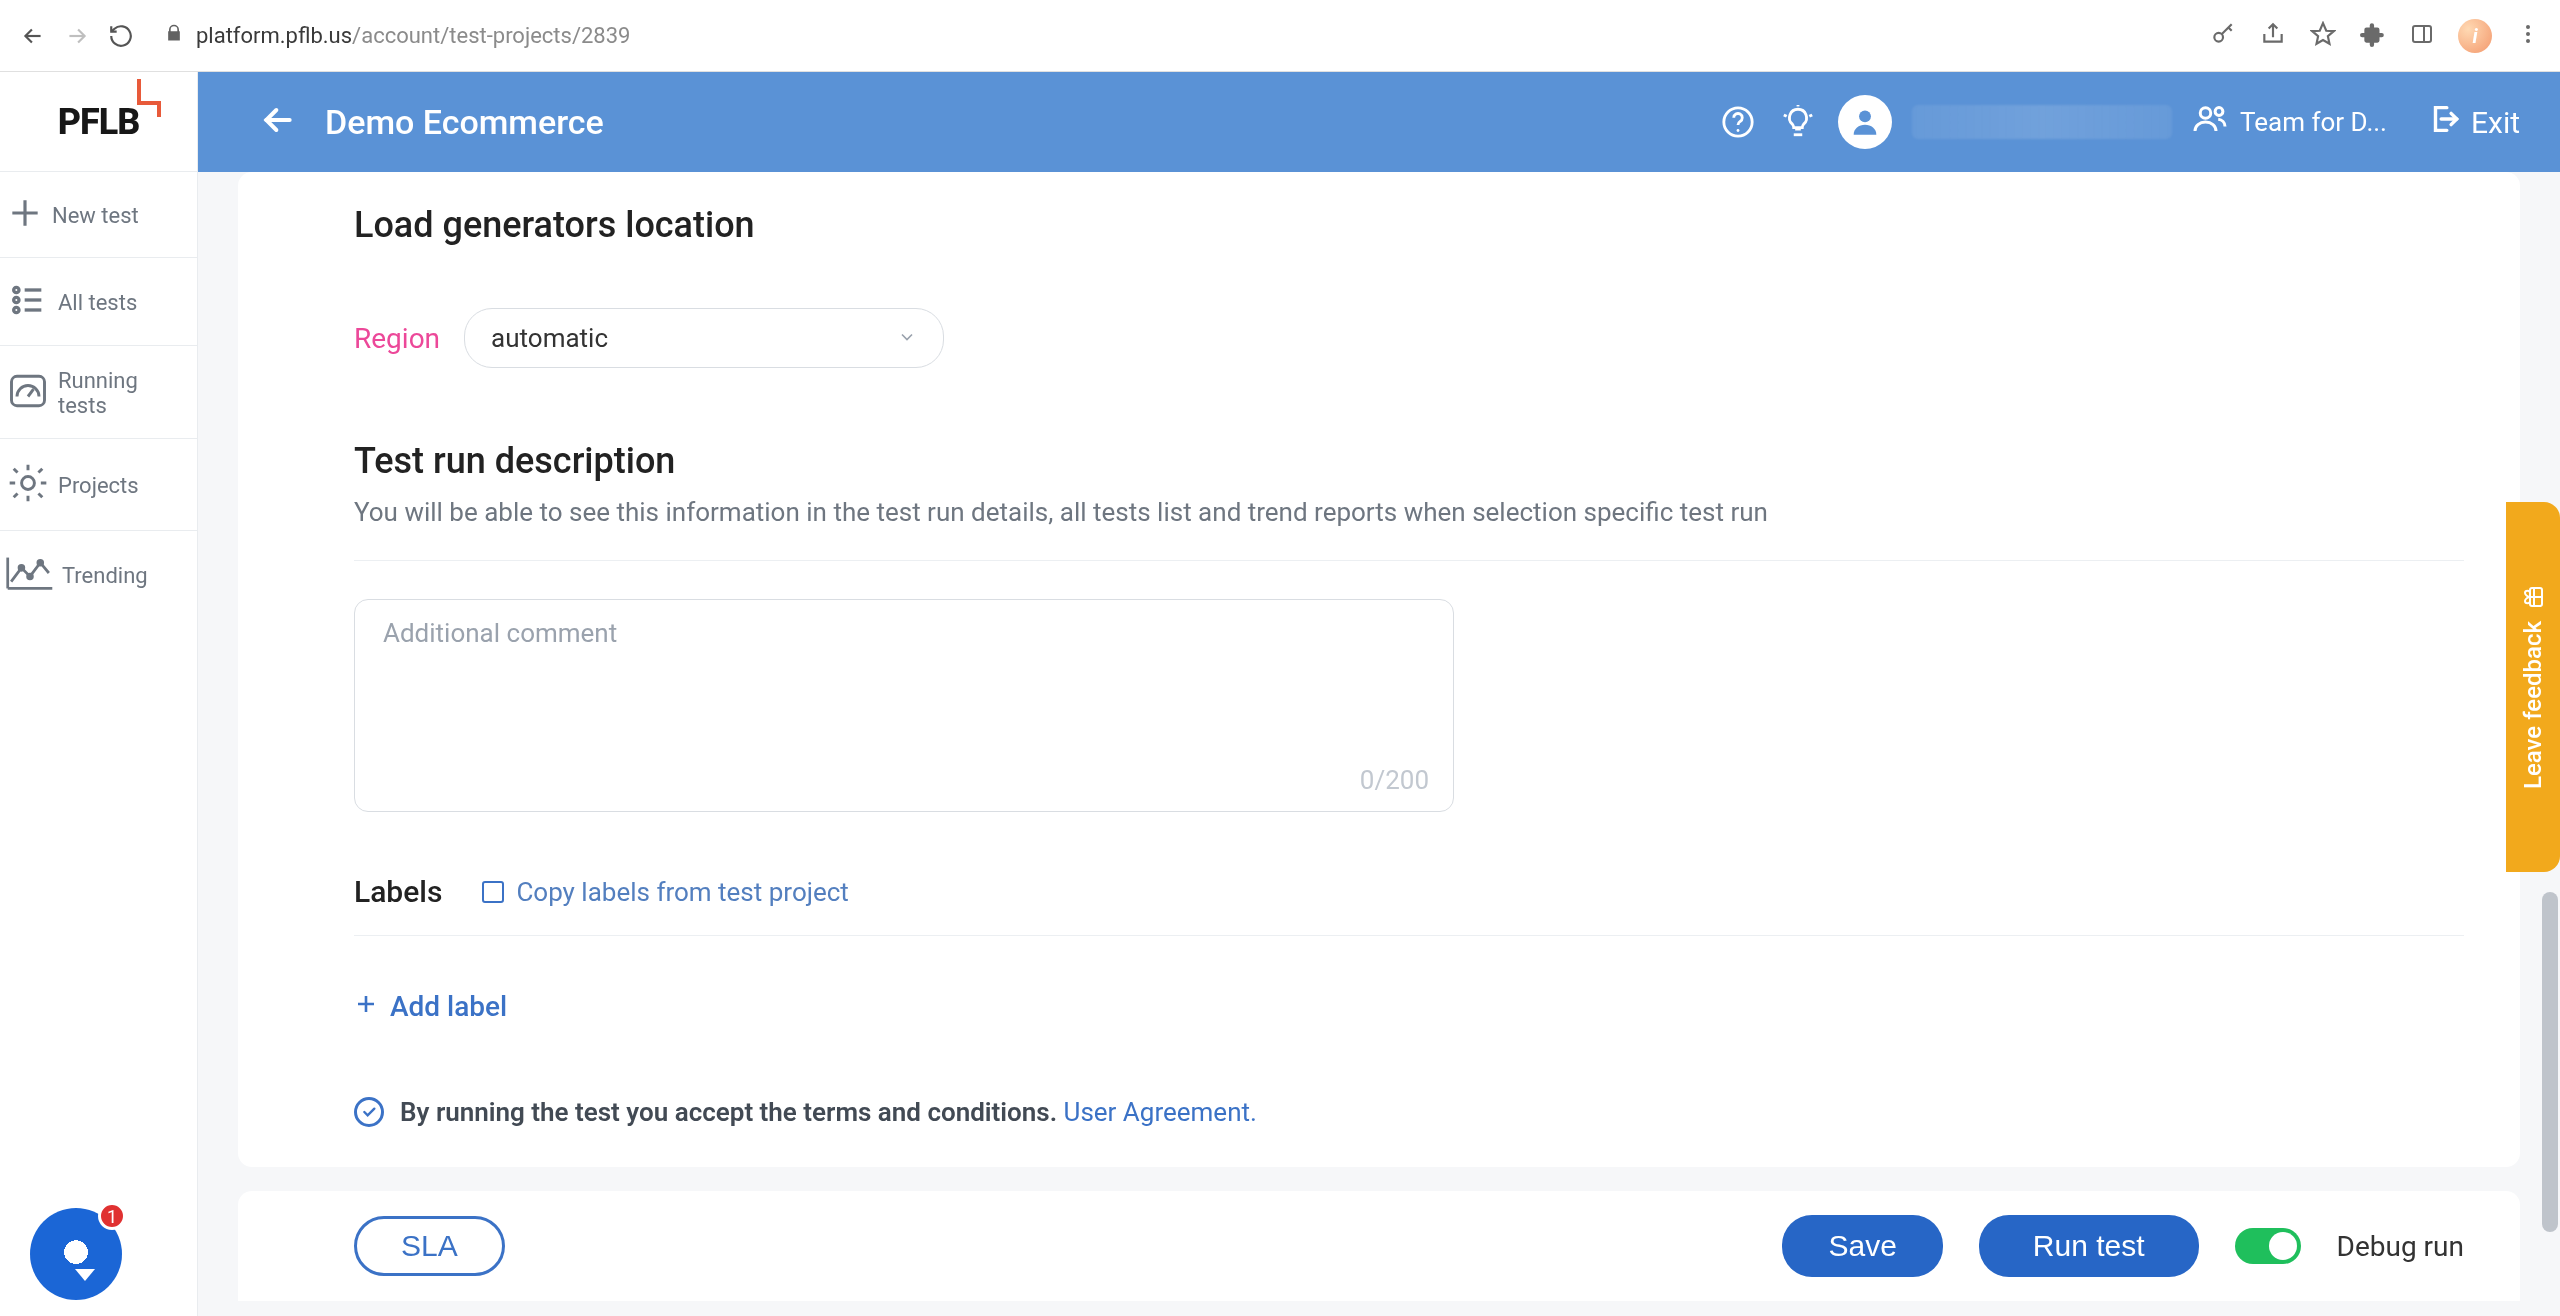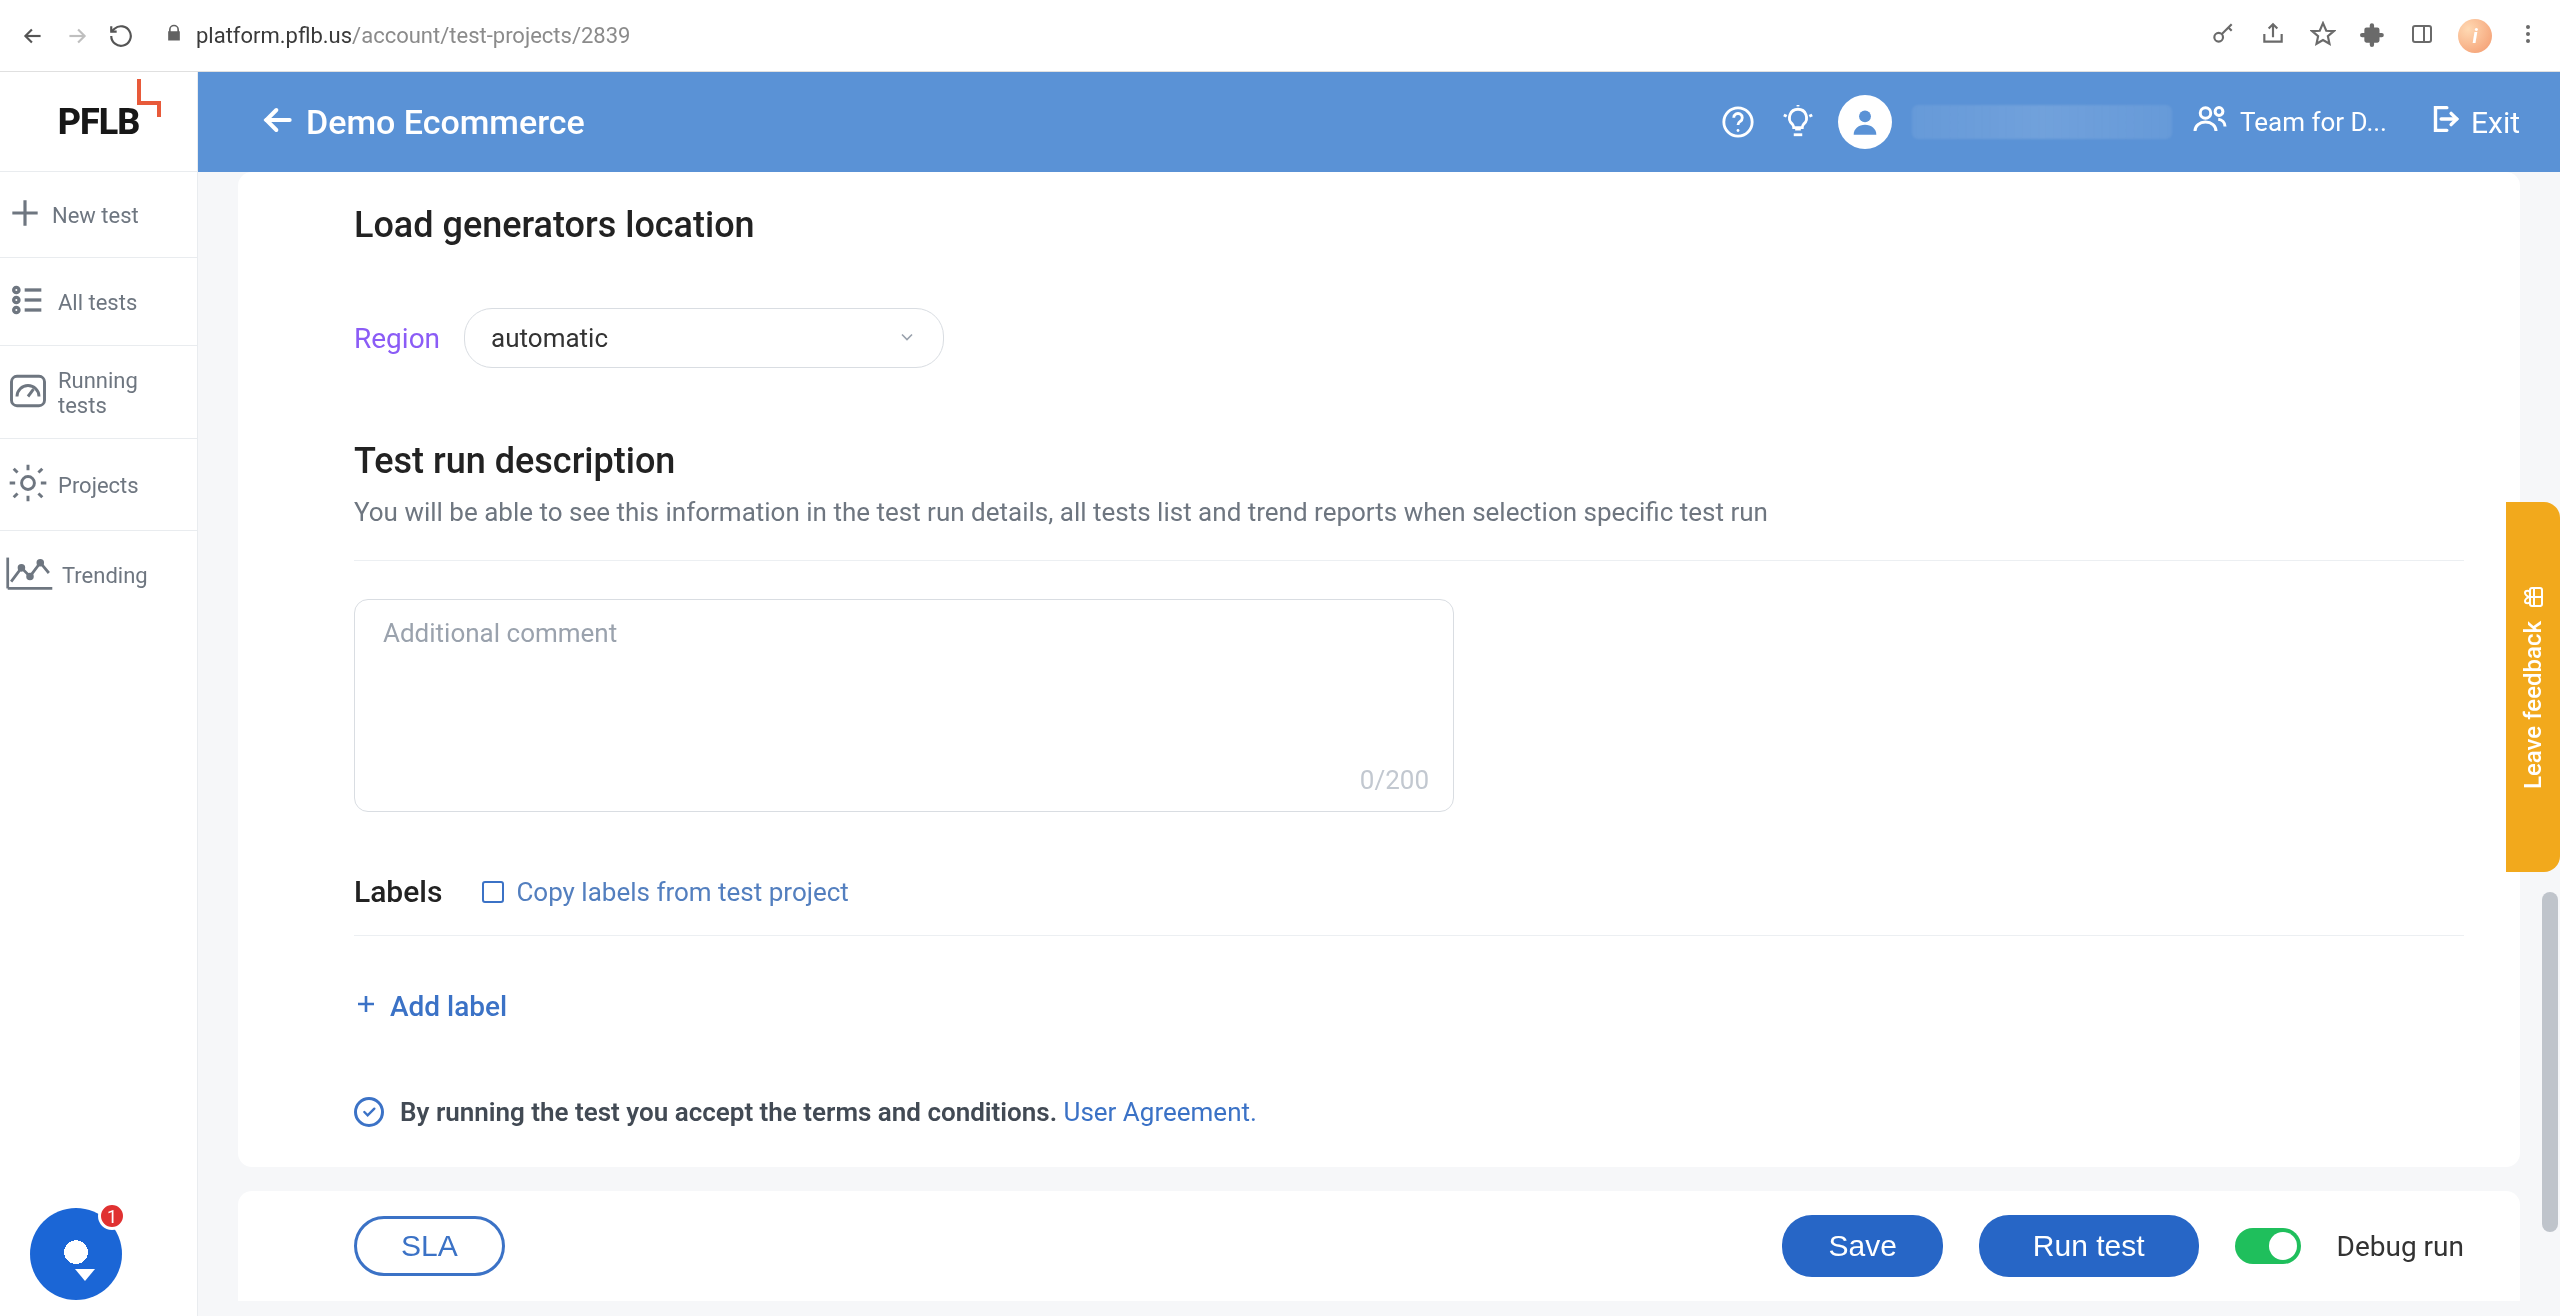--- a/index.html
+++ b/index.html
@@ -70,21 +70,21 @@
     .content-wrap { flex: 1; display: flex; flex-direction: column; background:#fff; position:relative; }
     .topbar {
       height: 100px;
       background: #5a92d6;
       color: #fff;
       display: flex;
       align-items: center;
       padding: 0 40px 0 60px;
       gap: 20px;
     }
-    .back-block { display: flex; align-items: center; gap: 8px; }
+    .back-block { display: flex; align-items: center; gap: 27px; }
     .back-title { font-size: 34px; font-weight: 500; }
     .topbar-spacer { flex:1; }
     .topbar-icons { display: flex; align-items: center; gap: 20px; }
     .topbar-icon { width: 40px; height: 40px; display:inline-flex; align-items:center; justify-content:center; }
     .user-av {
       width: 54px; height: 54px; border-radius: 50%; background: #fff; display:flex; align-items:center; justify-content:center;
     }
     .user-av svg { fill:#5a92d6; }
     .user-name-blur {
       width: 260px; height: 34px; border-radius: 6px;
@@ -103,21 +103,21 @@
       position:relative;
     }
     .card {
       background: #fff;
       border-radius: 14px;
       margin-top: 0;
       padding: 32px 56px 40px 116px;
     }
     .section-title { font-size: 36px; font-weight: 500; color: #222; }
     .region-row { display:flex; align-items:center; gap: 24px; margin-top: 62px; }
-    .region-label { font-size: 28px; color: #8b5cf6; }
+    .region-label { font-size: 28px; color: #ec4899; }
     .select-box {
       border: 1px solid #d9dde2; border-radius: 28px;
       padding: 14px 26px; width: 480px;
       display:flex; align-items:center; justify-content:space-between;
       font-size: 26px; color: #333; background:#fff;
     }
     .chev-d { color: #9aa2ad; }
     .desc-block { margin-top: 72px; }
     .desc-title { font-size: 36px; font-weight: 500; color: #222; }
     .desc-sub { font-size: 26px; color: #6e7680; margin-top: 12px; line-height: 1.4; }

